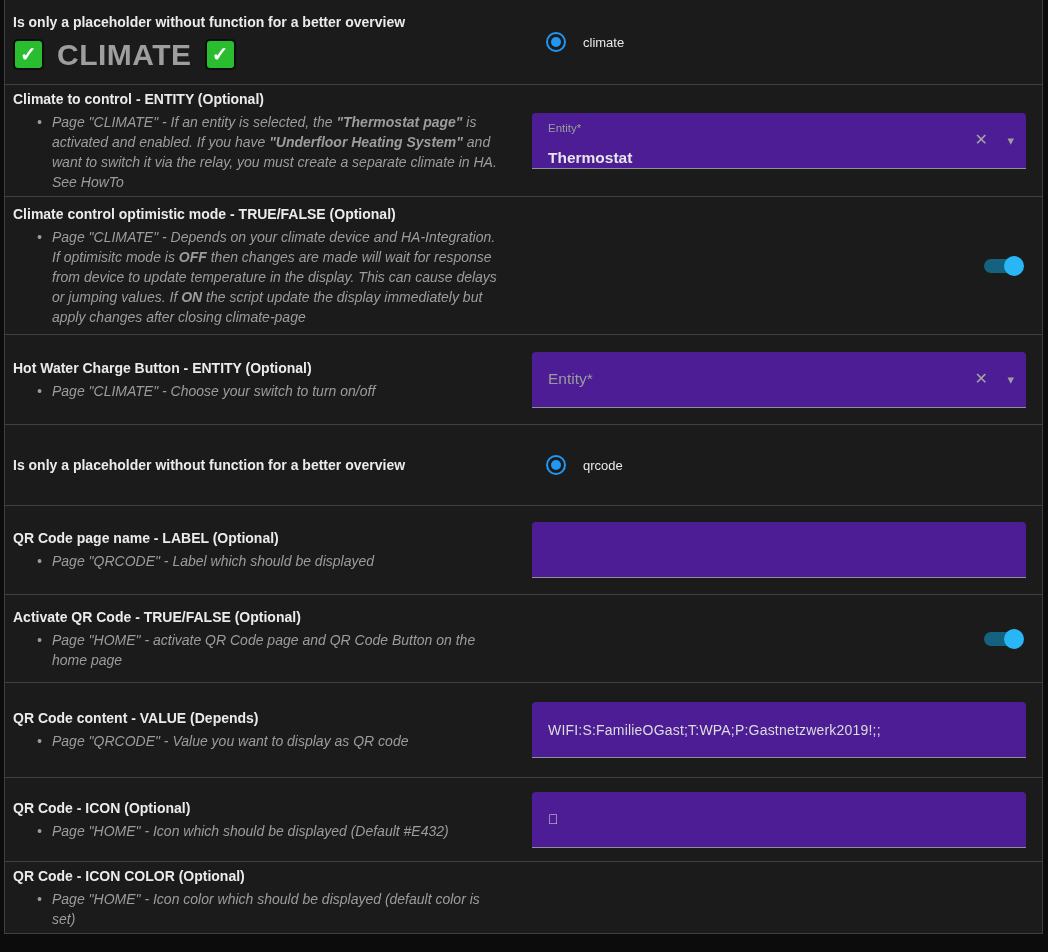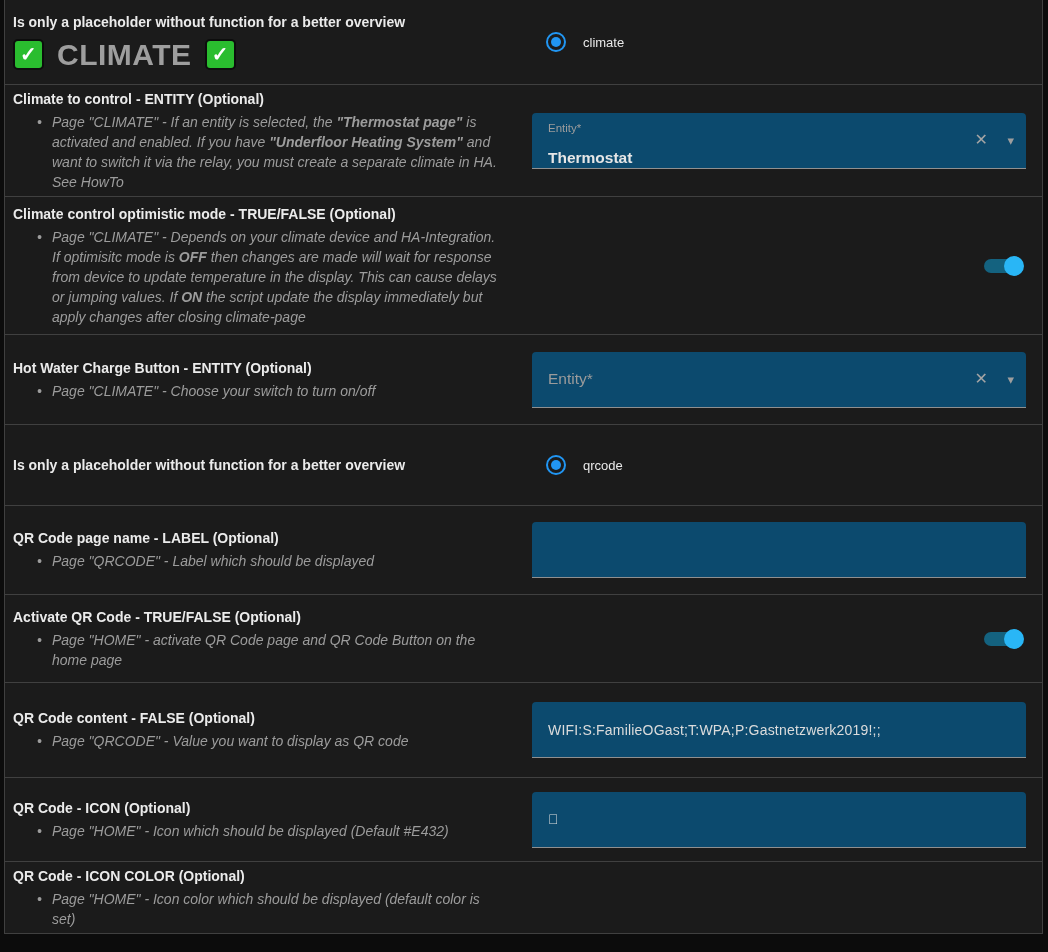--- a/index.html
+++ b/index.html
@@ -29,21 +29,21 @@
   .b{font-weight:700}
   .heading-line{display:flex;align-items:center;margin-top:6px;gap:13px}
   .check-icon{width:31px;height:31px;background:var(--green,#2abd2f);border:2px solid #0d0d0d;border-radius:5px;display:flex;align-items:center;justify-content:center;color:#ffffff;font-weight:700;font-size:20px;flex:none}
   .check-icon::before{content:"\2713"}
   .heading-text{font-size:30px;font-weight:700;color:#9e9e9e;letter-spacing:.5px;line-height:35px}
   .ctrl-radio{display:flex;align-items:center;margin-left:29px;cursor:pointer}
   .radio{width:20px;height:20px;border-radius:50%;border:2px solid var(--accent,#2196f3);display:flex;align-items:center;justify-content:center;flex:none}
   .radio-dot{width:10px;height:10px;border-radius:50%;background:transparent}
   .radio.selected .radio-dot{background:var(--accent,#2196f3)}
   .radio-label{margin-left:17px;font-size:13px;color:#e9e9e9}
-  .field{flex:1;height:56px;margin:0 16px 0 15px;background:#0c4a6e;border-radius:4px 4px 0 0;border-bottom:1px solid #909090;position:relative}
+  .field{flex:1;height:56px;margin:0 16px 0 15px;background:#4c1d95;border-radius:4px 4px 0 0;border-bottom:1px solid #909090;position:relative}
   .select-label-float{position:absolute;left:16px;top:9px;font-size:11.5px;color:#9c9c9c;display:none}
   .select-value{position:absolute;left:16px;top:36px;font-size:15.5px;font-weight:700;color:#e6e6e6;display:none}
   .ctrl-select.filled .select-label-float{display:block}
   .ctrl-select.filled .select-value{display:block}
   .select-label-placeholder{position:absolute;left:16px;top:50%;transform:translateY(-50%);font-size:15.5px;color:#9b9b9b;display:none}
   .ctrl-select.empty .select-label-placeholder{display:block}
   .clear-icon{position:absolute;right:38px;top:50%;transform:translateY(-50%);font-size:16px;color:#a5a5a5;cursor:pointer;line-height:1}
   .clear-icon::before{content:"\2715"}
   .caret-icon{position:absolute;right:12px;top:50%;transform:translateY(-50%);font-size:13px;color:#9e9e9e;cursor:pointer;line-height:1}
   .caret-icon::before{content:"\25BE"}
@@ -181,21 +181,21 @@
 
       <div class="ctrl ctrl-toggle on">
         <span class="toggle-track"></span>
         <span class="toggle-knob"></span>
       </div>
 
     </div>
   </div>
     <div class="row field-row">
     <div class="left">
-      <div class="title">QR Code content - FALSE (Optional)</div>
+      <div class="title">QR Code content - VALUE (Depends)</div>
       <div class="bullets">
           <div class="bullet">
             <span class="dot"></span>
             <span class="btext"><span>Page "QRCODE" - Value you want to display as QR code</span></span>
           </div>
         </div>
     </div>
     <div class="right">
 
       <div class="ctrl ctrl-text field">

